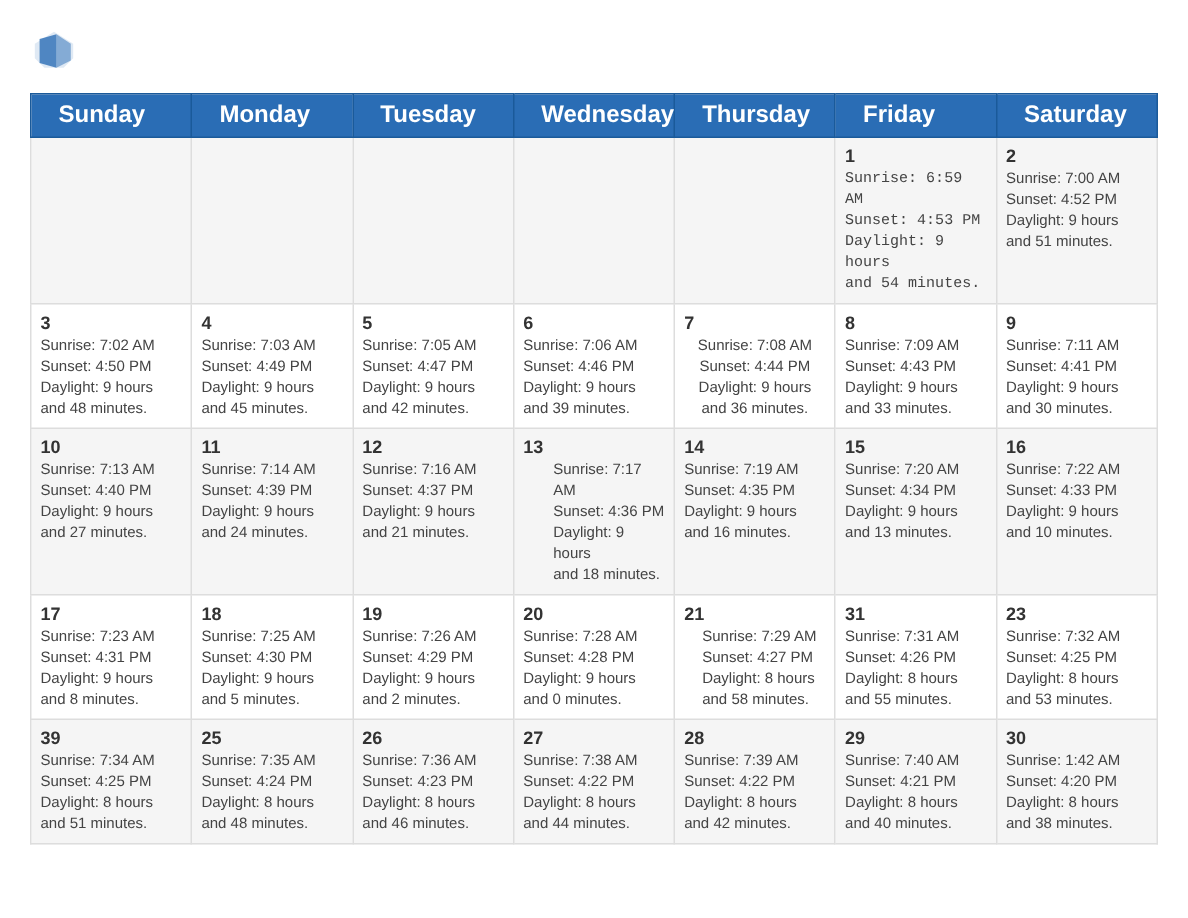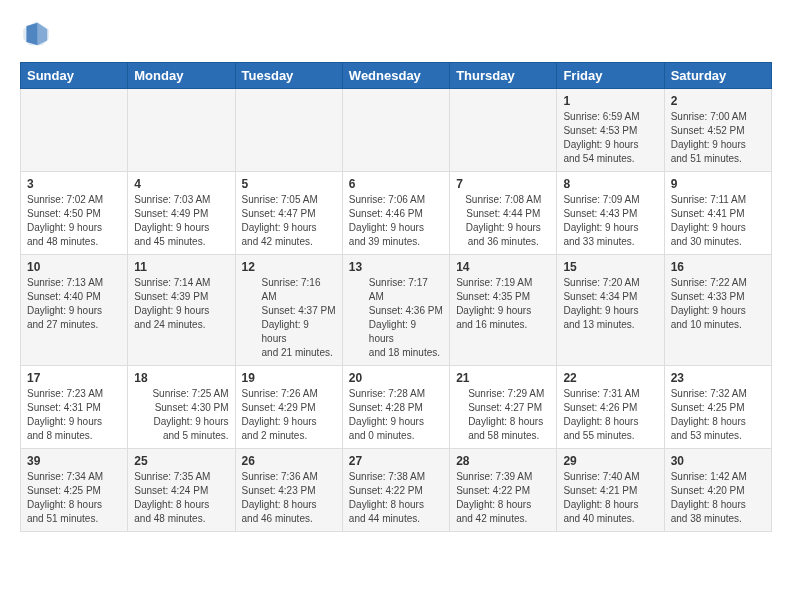--- a/index.html
+++ b/index.html
@@ -43,22 +43,22 @@
     }
     table {
       width: 100%;
       border-collapse: collapse;
       table-layout: fixed;
     }
     thead tr th {
       background-color: #2a6db5;
       color: #fff;
       text-align: left;
-      padding: 5px 6px;
-      font-size: 13px;
+      padding: 5px 18px;
+      font-size: 16px;
       font-weight: bold;
       border: 1px solid #1a5a9a;
     }
     tbody tr td {
       vertical-align: top;
       padding: 5px 6px;
       font-size: 10.5px;
       color: #333;
       border: 1px solid #ddd;
       height: 78px;
@@ -119,21 +119,21 @@
     </thead>
     <tbody id="calendar-body">
     <tr>
           <td></td>
           <td></td>
           <td></td>
           <td></td>
           <td></td>
           <td>
             <span class="day-num">1</span>
-            <div class="day-info" style="white-space: pre-line;">Sunrise: 6:59 AM
+            <div class="day-info" style="white-space: pre-line; font-family: Liberation Mono, monospace;">Sunrise: 6:59 AM
 Sunset: 4:53 PM
 Daylight: 9 hours
 and 54 minutes.</div>
           </td>
           <td>
             <span class="day-num">2</span>
             <div class="day-info" style="white-space: pre-line;">Sunrise: 7:00 AM
 Sunset: 4:52 PM
 Daylight: 9 hours
 and 51 minutes.</div>
@@ -200,21 +200,21 @@
           </td>
           <td>
             <span class="day-num">11</span>
             <div class="day-info" style="white-space: pre-line;">Sunrise: 7:14 AM
 Sunset: 4:39 PM
 Daylight: 9 hours
 and 24 minutes.</div>
           </td>
           <td>
             <span class="day-num">12</span>
-            <div class="day-info" style="white-space: pre-line; margin-left: 20px;">Sunrise: 7:16 AM
+            <div class="day-info" style="white-space: pre-line;">Sunrise: 7:16 AM
 Sunset: 4:37 PM
 Daylight: 9 hours
 and 21 minutes.</div>
           </td>
           <td>
             <span class="day-num">13</span>
             <div class="day-info" style="white-space: pre-line; margin-left: 20px;">Sunrise: 7:17 AM
 Sunset: 4:36 PM
 Daylight: 9 hours
 and 18 minutes.</div>
@@ -244,21 +244,21 @@
         <tr>
           <td>
             <span class="day-num">17</span>
             <div class="day-info" style="white-space: pre-line;">Sunrise: 7:23 AM
 Sunset: 4:31 PM
 Daylight: 9 hours
 and 8 minutes.</div>
           </td>
           <td>
             <span class="day-num">18</span>
-            <div class="day-info" style="white-space: pre-line; text-align: right;">Sunrise: 7:25 AM
+            <div class="day-info" style="white-space: pre-line;">Sunrise: 7:25 AM
 Sunset: 4:30 PM
 Daylight: 9 hours
 and 5 minutes.</div>
           </td>
           <td>
             <span class="day-num">19</span>
             <div class="day-info" style="white-space: pre-line;">Sunrise: 7:26 AM
 Sunset: 4:29 PM
 Daylight: 9 hours
 and 2 minutes.</div>
@@ -271,21 +271,21 @@
 and 0 minutes.</div>
           </td>
           <td>
             <span class="day-num">21</span>
             <div class="day-info" style="white-space: pre-line; margin-left: 12px;">Sunrise: 7:29 AM
 Sunset: 4:27 PM
 Daylight: 8 hours
 and 58 minutes.</div>
           </td>
           <td>
-            <span class="day-num">22</span>
+            <span class="day-num">31</span>
             <div class="day-info" style="white-space: pre-line;">Sunrise: 7:31 AM
 Sunset: 4:26 PM
 Daylight: 8 hours
 and 55 minutes.</div>
           </td>
           <td>
             <span class="day-num">23</span>
             <div class="day-info" style="white-space: pre-line;">Sunrise: 7:32 AM
 Sunset: 4:25 PM
 Daylight: 8 hours

